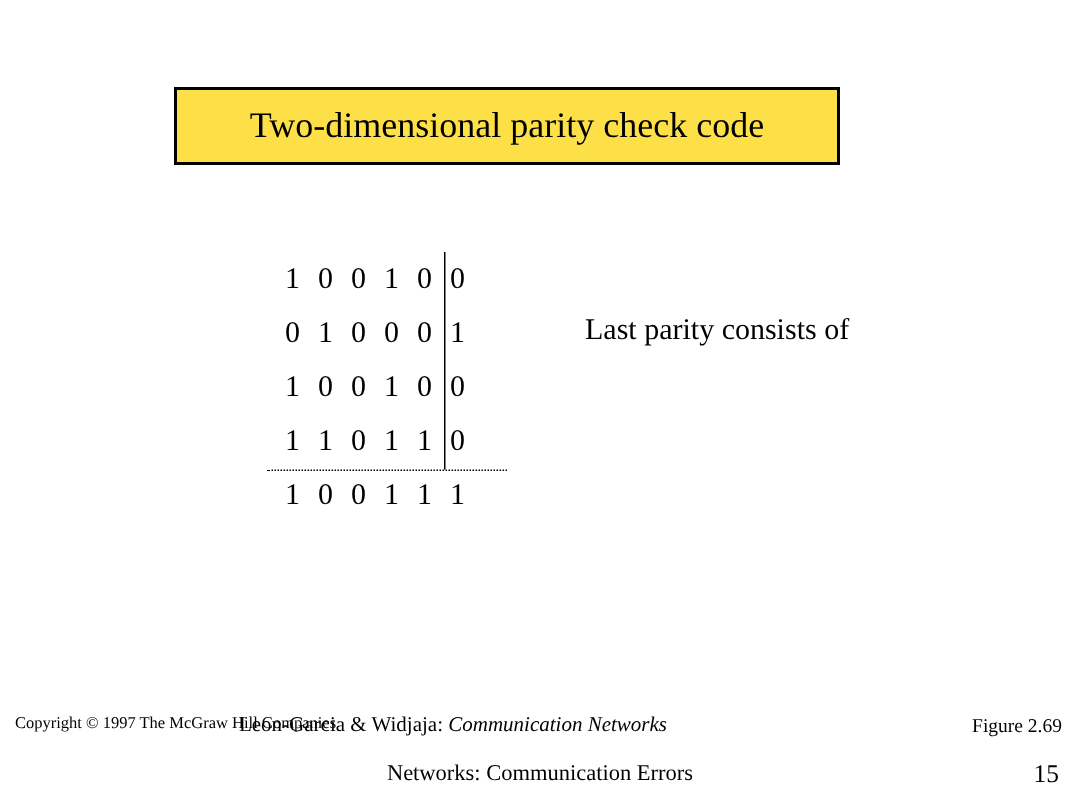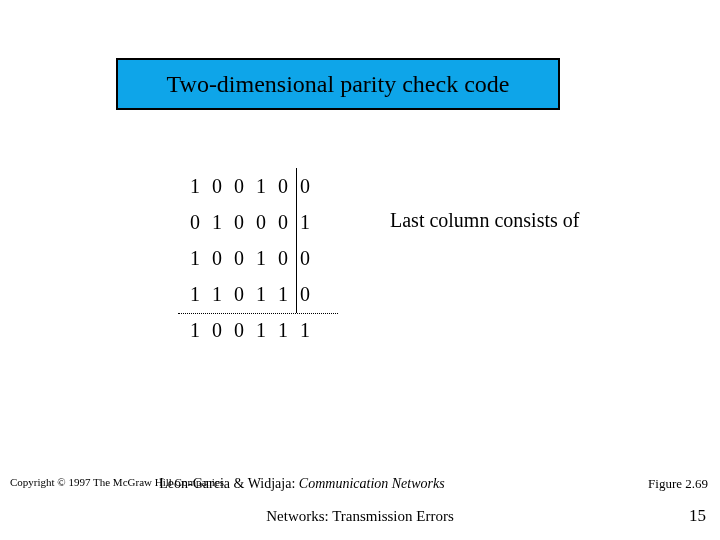--- a/index.html
+++ b/index.html
@@ -11,21 +11,21 @@
     font-family: "Times New Roman", Times, serif;
     color: #000;
     position: relative;
   }
   .title-box {
     position: absolute;
     left: 116px;
     top: 58px;
     width: 440px;
     height: 48px;
-    background: #0ea5e9;
+    background: #fde047;
     border: 2px solid #000;
     display: flex;
     align-items: center;
     justify-content: center;
     font-size: 24px;
   }
   .grid-area {
     position: absolute;
     left: 184px;
     top: 168px;
@@ -151,30 +151,30 @@
     <span class="cell">1</span>
     <span class="cell">0</span>
     <span class="cell">0</span>
     <span class="cell">1</span>
     <span class="cell">1</span>
     <span class="cell">1</span>
   </div>
 </div>
 
 <div class="explain-right">
-  <div>Last column consists of</div>
+  <div>Last parity consists of</div>
 </div>
 
 <div class="explain-bottom">
 </div>
 
 <div class="foot-left">Copyright © 1997 The McGraw Hill Companies</div>
 
 <div class="foot-mid">
   <span>Leon-Garcia &amp; Widjaja:</span>
   <span class="ital">Communication Networks</span>
 </div>
 
-<div class="foot-mid2">Networks: Transmission Errors</div>
+<div class="foot-mid2">Networks: Communication Errors</div>
 
 <div class="foot-right">Figure 2.69</div>
 
 <div class="page-num">15</div>
 
 </body></html>

